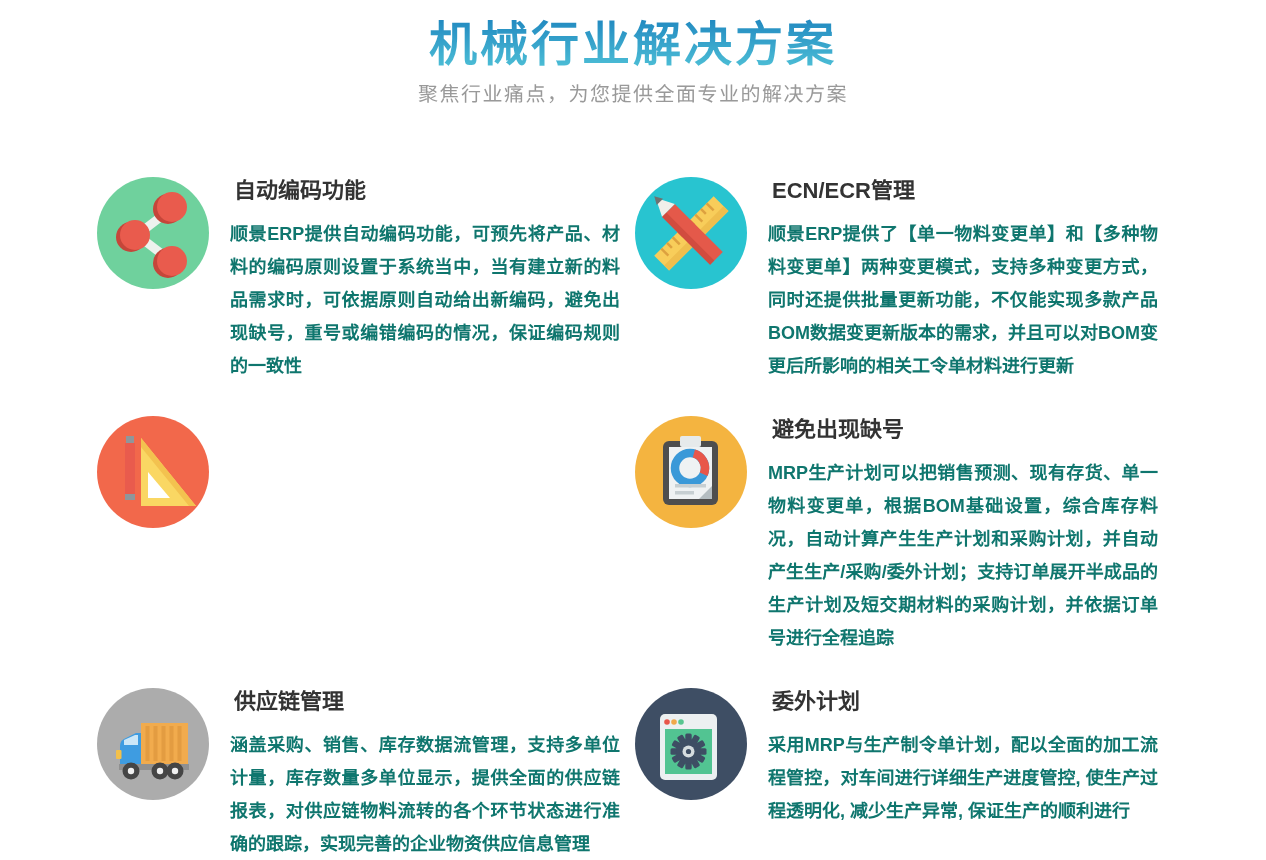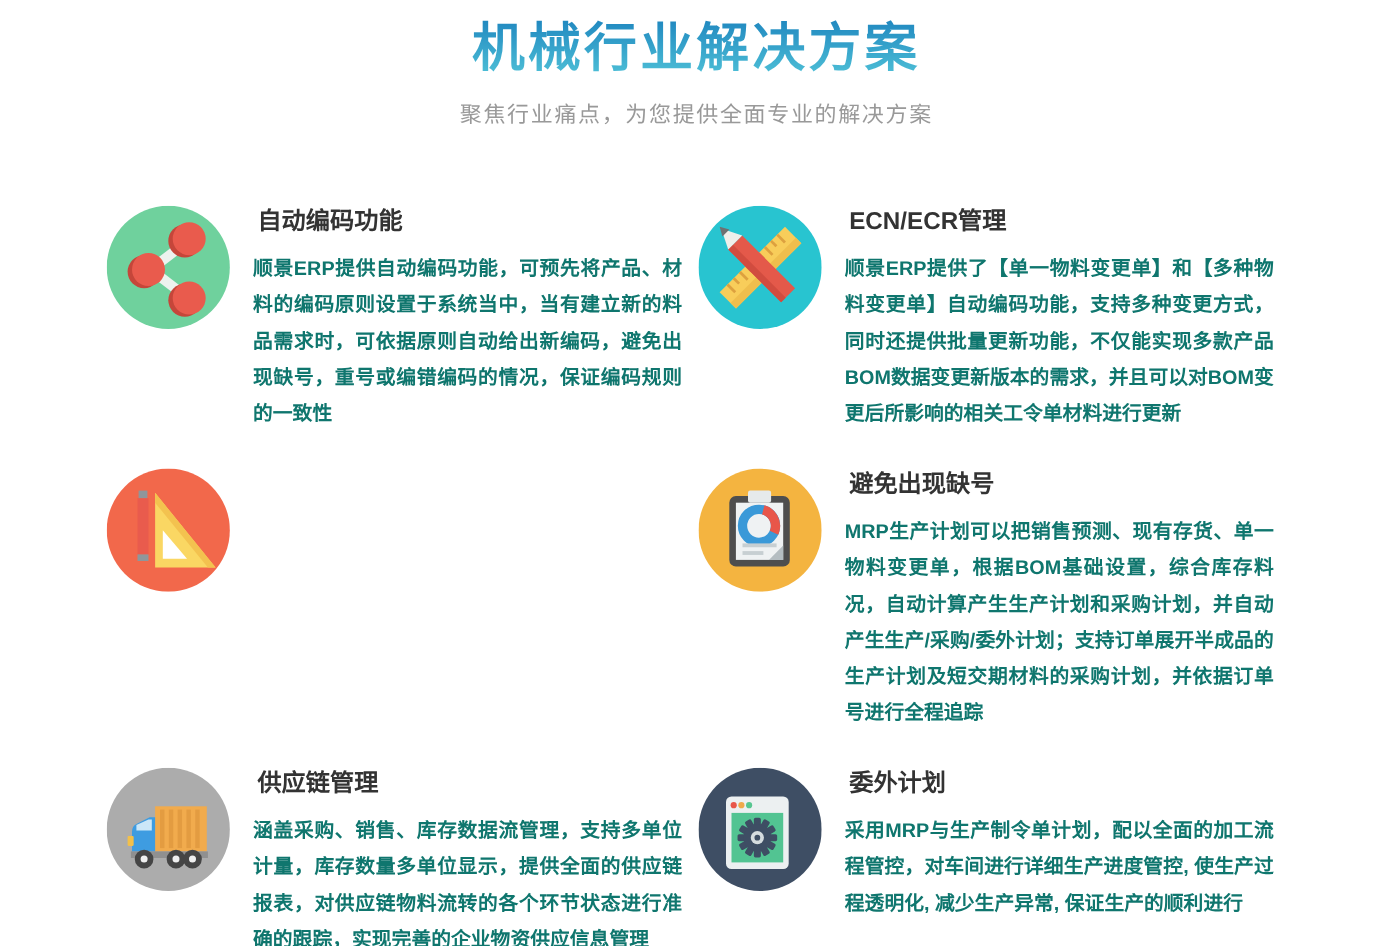--- a/index.html
+++ b/index.html
@@ -16,21 +16,21 @@
     letter-spacing: 3px;
     line-height: 58px;
     color: #2d9fcb; 
     background: linear-gradient(180deg, #1f86bf 0%, #52c5d9 100%);
     -webkit-background-clip: text;
     background-clip: text;
     -webkit-text-fill-color: transparent;
     display: inline-block;
   }
   .page-subtitle {
-    margin-top: 14px;
+    margin-top: 4px;
     font-size: 20px;
     font-weight: 400;
     letter-spacing: 1.5px;
     color: #999999;
   }
 
   
   .grid {
     margin: 70px 104px 0 97px;
     display: grid;
@@ -115,21 +115,21 @@
           <g transform="rotate(45 56 56)">
             <rect x="24" y="47" width="68" height="18" fill="#E4594A"></rect>
             <rect x="24" y="59" width="68" height="6" fill="#D14C3F"></rect>
             <polygon points="24,47 24,65 6,56" fill="#F0EFEA"></polygon>
             <polygon points="12,51.5 12,60.5 4,56" fill="#6E7272"></polygon>
           </g>
         </svg>
       </div>
       <div class="feature-content">
         <h3 class="feature-title">ECN/ECR管理</h3>
-        <p class="feature-desc">顺景ERP提供了【单一物料变更单】和【多种物料变更单】自动编码功能，支持多种变更方式，同时还提供批量更新功能，不仅能实现多款产品BOM数据变更新版本的需求，并且可以对BOM变更后所影响的相关工令单材料进行更新</p>
+        <p class="feature-desc">顺景ERP提供了【单一物料变更单】和【多种物料变更单】两种变更模式，支持多种变更方式，同时还提供批量更新功能，不仅能实现多款产品BOM数据变更新版本的需求，并且可以对BOM变更后所影响的相关工令单材料进行更新</p>
       </div>
     </div>
 
     <div class="feature">
       <div class="icon-wrap">
         <svg width="112" height="112" viewBox="0 0 112 112">
           <circle cx="56" cy="56" r="56" fill="#F2684B"></circle>
           <rect x="29" y="20" width="8" height="7" fill="#8F969B"></rect>
           <rect x="28" y="27" width="10" height="51" fill="#E95B4D"></rect>
           <rect x="28" y="78" width="10" height="6" fill="#8F969B"></rect>

